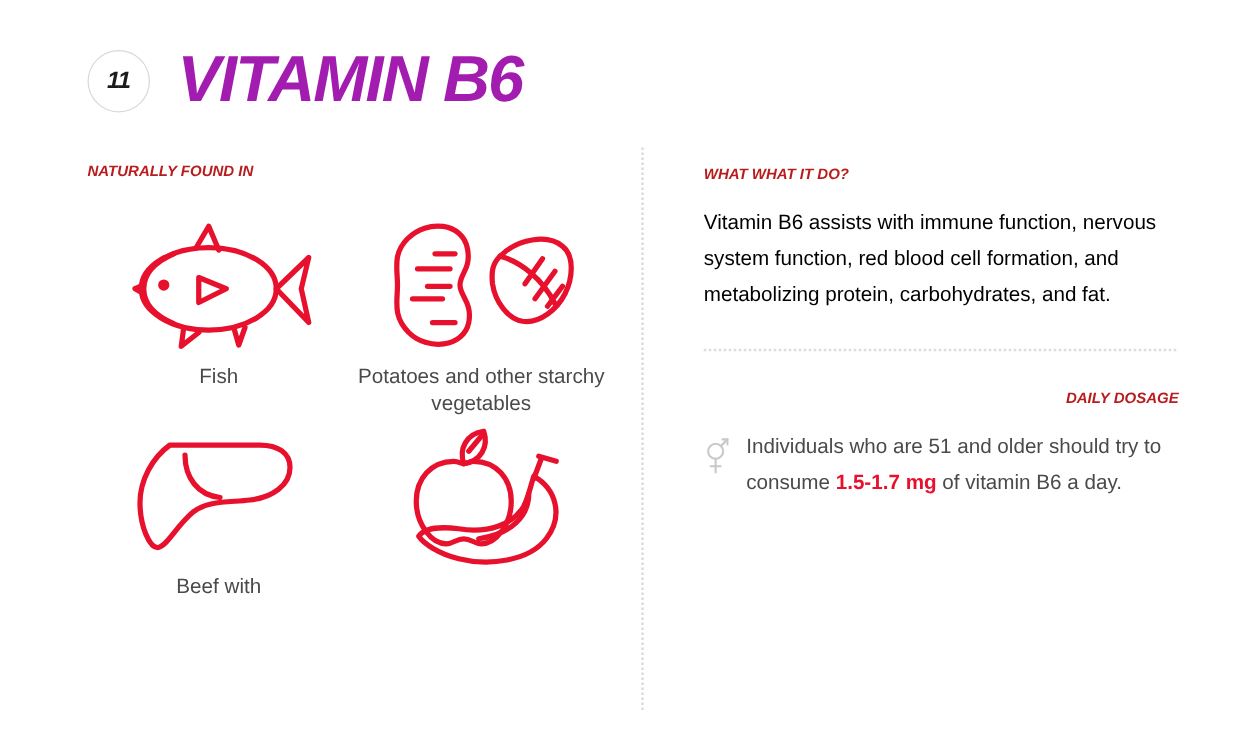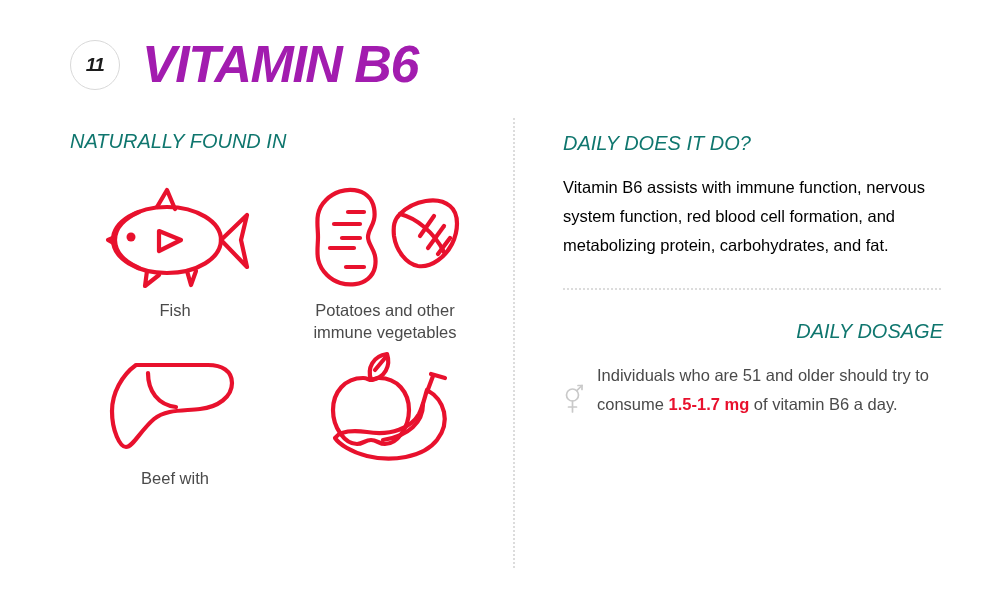--- a/index.html
+++ b/index.html
@@ -71,24 +71,24 @@
     width: 420px;
   }
   .col-right {
     position: absolute;
     left: 563px;
     top: 132px;
     width: 380px;
   }
 
   .section-head {
-    font-size: 20px;
-    font-weight: normal;
+    font-size: 12px;
+    font-weight: bold;
     font-style: italic;
-    color: #0f766e;
+    color: #b91c1c;
     letter-spacing: 0px;
     margin: 0 0 10px 0;
   }
 
   
   .food-grid {
     margin-top: 28px;
     display: grid;
     grid-template-columns: 1fr 1fr;
     grid-template-rows: 168px 168px;
@@ -125,21 +125,21 @@
     height: 0;
     border-top: 2px dotted #dcdcdc;
     width: 378px;
   }
   .dosage-head {
     margin-top: 30px;
     text-align: right;
   }
   .dosage-row {
     display: flex;
-    align-items: flex-end;
+    align-items: flex-start;
     margin-top: 18px;
     gap: 14px;
   }
   .gender-icon {
     flex: none;
     margin-top: 4px;
   }
   .dosage-text {
     font-size: 16.5px;
     line-height: 1.78;
@@ -193,21 +193,21 @@
           <path d="M44 56 L62 56"></path>
           <path d="M32 66 L56 66"></path>
           <path d="M48 85 L66 85"></path>
           <path d="M102 32 C116 18 140 14 152 24 C162 32 160 50 154 62 C148 74 134 86 120 84 C108 82 98 68 96 54 C95 44 96 38 102 32 Z"></path>
           <path d="M102 32 C118 36 136 50 146 70"></path>
           <path d="M136 34 L122 54"></path>
           <path d="M146 44 L130 66"></path>
           <path d="M152 56 L140 72"></path>
         </svg>
       </div>
-      <div class="food-label">Potatoes and other immune vegetables</div>
+      <div class="food-label">Potatoes and other starchy vegetables</div>
     </div>
 
     <div class="food-cell">
       <div class="food-icon">
         <svg width="150" height="105" viewBox="0 0 150 105" fill="none" stroke="#E8112D" stroke-width="4.2" stroke-linecap="round" stroke-linejoin="round">
           <path d="M36 12 C22 22 12 40 12 58 C12 78 20 94 26 94 C33 94 40 78 54 66 C66 56 84 58 100 56 C118 54 132 44 132 30 C132 18 122 12 108 12 Z"></path>
           <path d="M48 20 C48 38 58 52 76 54"></path>
         </svg>
       </div>
       <div class="food-label">Beef with</div>
@@ -225,21 +225,21 @@
           <path d="M118 56 C118 74 104 88 78 92"></path>
         </svg>
       </div>
     </div>
 
   </div>
 </div>
 
 <div class="col-right">
 
-  <h2 class="section-head">DAILY DOES IT DO?</h2>
+  <h2 class="section-head">WHAT WHAT IT DO?</h2>
   <p class="body-text">Vitamin B6 assists with immune function, nervous system function, red blood cell formation, and metabolizing protein, carbohydrates, and fat.</p>
 
   <div class="h-divider"></div>
 
   <h2 class="section-head dosage-head">DAILY DOSAGE</h2>
 
   <div class="dosage-row">
     <span class="gender-icon">
       <svg width="20" height="34" viewBox="0 0 20 34" fill="none" stroke="#c9c9c9" stroke-width="1.7" stroke-linecap="round">
         <circle cx="9.5" cy="14" r="6"></circle>

